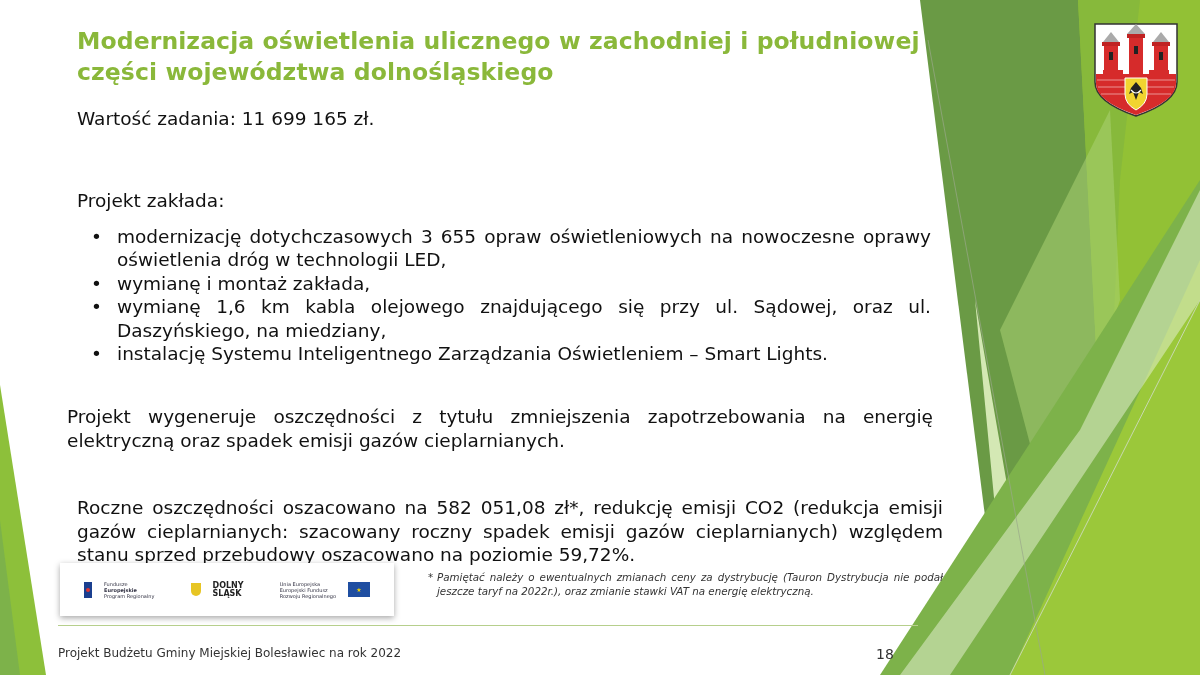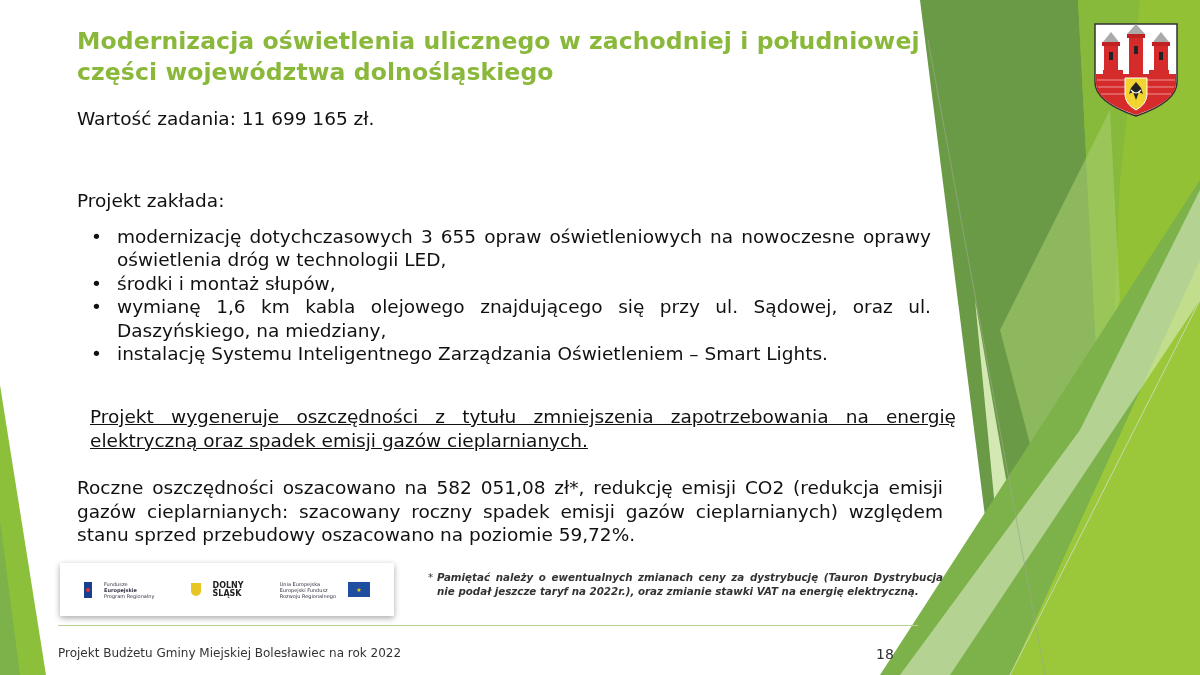--- a/index.html
+++ b/index.html
@@ -6,32 +6,32 @@
   body { width: 1200px; height: 675px; position: relative; overflow: hidden; background: #ffffff; font-family: "DejaVu Sans", sans-serif; }
   .bg-shapes { position: absolute; left: 0; top: 0; width: 1200px; height: 675px; z-index: 0; }
   .content { position: absolute; z-index: 2; }
   .title { left: 77px; top: 26px; width: 860px; color: #8ab83a; font-weight: bold; font-size: 23.5px; line-height: 31px; letter-spacing: 0.1px; }
   .body-text { color: #111; font-size: 18.5px; line-height: 23.5px; }
   .p1 { left: 77px; top: 107px; width: 880px; }
   .p2 { left: 77px; top: 189px; width: 866px; }
   ul.bullets { list-style: none; margin: 12px; padding: 0; }
   ul.bullets li { position: relative; padding-left: 28px; text-align: justify; }
   ul.bullets li::before { content: "•"; position: absolute; left: 2px; top: 0; }
-  .p3 { left: 90px; top: 405px; width: 866px; text-align: justify; text-decoration: underline; }
-  .p4 { left: 77px; top: 476px; width: 866px; text-align: justify; }
+  .p3 { left: 67px; top: 405px; width: 866px; text-align: justify; }
+  .p4 { left: 77px; top: 496px; width: 866px; text-align: justify; }
   .logos { position: absolute; z-index: 2; left: 60px; top: 563px; width: 334px; height: 53px; background: #fff; box-shadow: 0 2px 6px rgba(0,0,0,0.35); display: flex; align-items: center; justify-content: space-between; padding: 0 24px; box-sizing: border-box; }
   .logo { display: flex; align-items: center; gap: 12px; font-size: 5px; line-height: 6px; color: #334; }
   .logo-fe-mark { width: 8px; height: 16px; background: #1b3f8f; position: relative; }
   .logo-fe-mark::after { content: ""; position: absolute; left: 2px; top: 6px; width: 4px; height: 4px; background: #d33; border-radius: 50%; }
   .logo-ds-mark { width: 10px; height: 13px; background: #e7c524; border-radius: 0 0 5px 5px; }
   .logo-ds-text { font-size: 8px; font-weight: bold; line-height: 8px; color: #222; }
   .logo-ue-flag { width: 22px; height: 15px; background: #1f4ea1; display: flex; align-items: center; justify-content: center; color: #f4d400; font-size: 6px; }
   .footnote { position: absolute; z-index: 2; left: 428px; top: 570px; width: 515px; font-size: 10.3px; line-height: 14px; font-style: italic; color: #333; }
   .footnote .star { position: absolute; left: 0; top: 0; }
-  .footnote .txt { padding-left: 9px; display: block; text-align: justify; font-weight: bold; }
+  .footnote .txt { padding-left: 9px; display: block; text-align: justify; }
   .sep-line { position: absolute; z-index: 1; left: 58px; top: 625px; width: 860px; height: 1px; background: #b6cf8c; }
   .footer-left { position: absolute; z-index: 2; left: 58px; top: 646px; font-size: 12px; color: #333; }
   .footer-right { position: absolute; z-index: 2; left: 876px; top: 646px; font-size: 14px; color: #333; }
   .crest { position: absolute; z-index: 3; left: 1093px; top: 22px; width: 86px; width: 86px; height: 96px; }
 </style>
 </head>
 <body>
 
 <svg class="bg-shapes" viewBox="0 0 1200 675" preserveAspectRatio="none">
 
@@ -58,21 +58,21 @@
 <div class="content title">Modernizacja oświetlenia ulicznego w zachodniej i południowej części województwa dolnośląskiego</div>
 
 <div class="content body-text p1">
   <div>Wartość zadania: 11 699 165 zł.</div>
 </div>
 
 <div class="content body-text p2">
   <div>Projekt zakłada:</div>
   <ul class="bullets">
     <li>modernizację dotychczasowych 3 655 opraw oświetleniowych na nowoczesne oprawy oświetlenia dróg w technologii LED,</li>
-    <li>środki i montaż słupów,</li>
+    <li>wymianę i montaż zakłada,</li>
     <li>wymianę 1,6 km kabla olejowego znajdującego się przy ul. Sądowej, oraz ul. Daszyńskiego, na miedziany,</li>
     <li>instalację Systemu Inteligentnego Zarządzania Oświetleniem – Smart Lights.</li>
   </ul>
 </div>
 
 <div class="content body-text p3">Projekt wygeneruje oszczędności z tytułu zmniejszenia zapotrzebowania na energię elektryczną oraz spadek emisji gazów cieplarnianych.</div>
 <div class="content body-text p4">Roczne oszczędności oszacowano na 582 051,08 zł*, redukcję emisji CO2 (redukcja emisji gazów cieplarnianych: szacowany roczny spadek emisji gazów cieplarnianych) względem stanu sprzed przebudowy oszacowano na poziomie 59,72%.</div>
 
 <div class="logos">
   <div class="logo">

